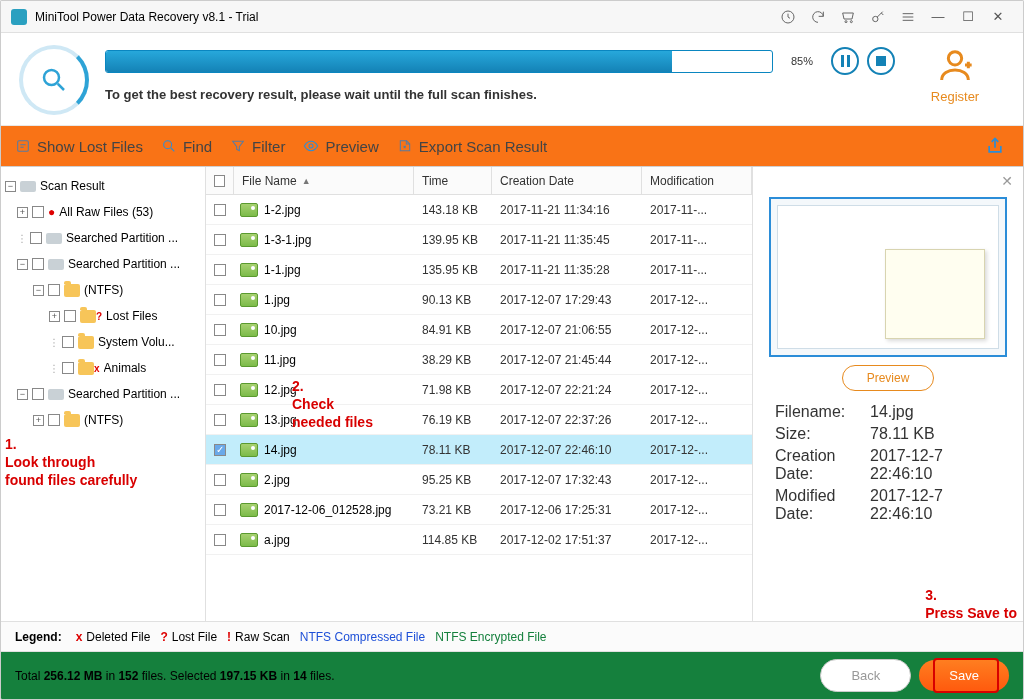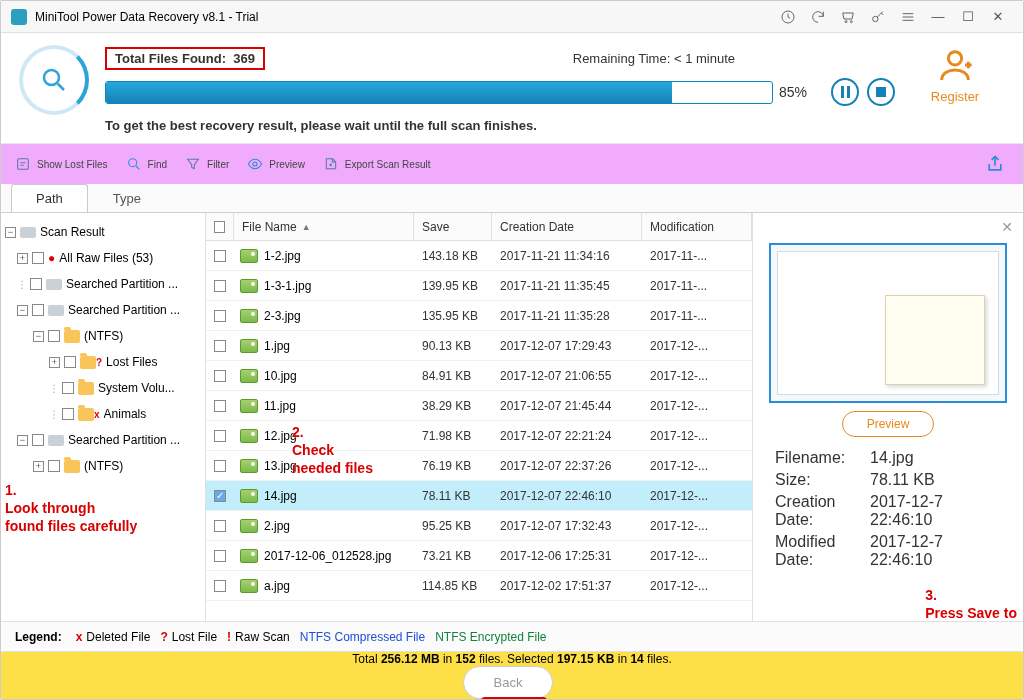--- a/index.html
+++ b/index.html
@@ -15,30 +15,30 @@
   .scan-icon { width:70px; height:70px; border:4px solid #cfe8f5; border-right-color:#2ea3d6; border-radius:50%; display:flex; align-items:center; justify-content:center; margin-right:16px; flex-shrink:0;}
   .scan-icon-inner { width:40px; height:40px; display:flex; align-items:center; justify-content:center; color:#2ea3d6;}
   .scan-icon-inner svg { width:30px; height:30px; stroke:#2ea3d6; fill:none; stroke-width:2;}
   .progress-main { flex:1; padding-top:2px;}
   .top-line { display:flex; align-items:center; font-size:13px; color:#333; margin-bottom:8px;}
   .red-box { border:2px solid #d80000; padding:2px 8px; font-weight:bold; color:#333; }
   .top-line .tspacer { flex:1;}
   .bar-row { display:flex; align-items:center;}
   .bar-outer { flex:1; height:23px; border:1px solid #0a86c0; border-radius:3px; overflow:hidden; background:#fff;}
   .bar-inner { height:100%; background:linear-gradient(#27a8db,#1482b6);}
-  .bar-pct { width:50px; text-align:center; font-size:14px; color:#333; padding-right:10px;}
+  .bar-pct { width:50px; text-align:right; font-size:11px; color:#333; padding-right:10px;}
   .ctrl-btn { width:28px; height:28px; border:2px solid #1482b6; border-radius:50%; margin-left:8px; display:flex; align-items:center; justify-content:center;}
   .pause-glyph { display:flex; gap:3px;}
   .pause-glyph span{ width:3px; height:12px; background:#1482b6;}
   .stop-glyph { width:10px; height:10px; background:#1482b6;}
   .progress-hint { font-size:13px; font-weight:bold; color:#333; margin-top:12px;}
   .reg-col { width:100px; display:flex; flex-direction:column; align-items:center; justify-content:center; margin-left:10px;}
   .reg-col svg { width:40px; height:40px; stroke:#e78a1e; fill:none; stroke-width:1.8;}
   .reg-col .lbl { color:#e78a1e; font-size:13px; margin-top:4px;}
-  .toolbar { height:40px; display:flex; align-items:center; padding:0 14px; gap:18px; background:#f0abfc; font-size:10px; color:#444;justify-content:space-between;}
+  .toolbar { height:40px; display:flex; align-items:center; padding:0 14px; gap:18px; background:#f97316; font-size:15px; color:#444;justify-content:space-between;}
   .tb-item { display:flex; align-items:center; gap:6px;}
   .tb-item svg { width:16px; height:16px; stroke:#5a7ba0; fill:none; stroke-width:1.6;}
   .tb-spacer { flex:1;}
   .export-icon { width:28px; height:28px; display:flex; align-items:center; justify-content:center;}
   .export-icon svg { width:20px; height:20px; stroke:#2b8dd8; fill:none; stroke-width:2;}
   .tabs { display:flex; background:#fbfbfb; padding:0 10px; }
   .tab { padding:6px 24px; font-size:13px; color:#555; border:1px solid transparent; border-bottom:none; cursor:default;}
   .tab.active { background:#fff; border-color:#c9c9c9; border-top-left-radius:3px; border-top-right-radius:3px; color:#333;}
   .body { flex:1; display:flex; background:#fff; border-top:1px solid #cfcfcf; overflow:hidden;}
   .tree { width:205px; border-right:1px solid #e0e0e0; font-size:12px; padding:6px 2px; overflow:hidden;}
@@ -82,21 +82,21 @@
   .meta .ml { width:95px; color:#333;}
   .meta .mv { color:#333; flex:1;}
   .legend { height:30px; display:flex; align-items:center; gap:10px; padding:0 14px; font-size:12px; border-top:1px solid #e0e0e0; background:#fbfbfb;}
   .legend b { margin-right:4px;}
   .leg-item { display:flex; align-items:center; gap:4px;}
   .leg-x { color:#d00; font-weight:bold;}
   .leg-q { color:#d00; font-weight:bold;}
   .leg-e { color:#d00; font-weight:bold;}
   .ntfs-c { color:#1d4fd7;}
   .ntfs-e { color:#15803d;}
-  .footer { height:48px; display:flex; align-items:center; padding:0 14px; font-size:12px; background:#fde047; border-top:1px solid #e0e0e0;flex-direction:column;}
+  .footer { height:48px; display:flex; align-items:center; padding:0 14px; font-size:12px; background:#15803d; border-top:1px solid #e0e0e0;}
   .footer .fspacer { flex:1;}
   .btn-back { padding:8px 30px; border:1px solid #ccc; border-radius:18px; background:#fff; color:#999; font-size:13px; margin-right:8px;}
   .save-wrap { position:relative;}
   .btn-save { padding:8px 30px; border:none; border-radius:18px; background:linear-gradient(#ff7e20,#ff5a0e); color:#fff; font-size:13px;}
   .save-redbox { position:absolute; border:2px solid #d80000; border-radius:4px; top:-2px; left:14px; right:10px; bottom:-2px; pointer-events:none;}
 
   .annot { position:absolute; color:#d80000; font-weight:bold; font-size:14px; line-height:1.3; pointer-events:none; text-shadow:0 0 2px #fff;}
 </style>
 </head>
 <body>
@@ -145,29 +145,20 @@
   <div class="progress-area">
     <div class="scan-icon">
       <div class="scan-icon-inner">
           <svg viewBox="0 0 24 24">
             <circle cx="10" cy="10" r="6"></circle>
             <path d="M15 15l5 5"></path>
           </svg>
         </div>
     </div>
     <div class="progress-main">
-      <div class="top-line">
-        <span class="red-box">
-          <span>Total Files Found:</span>&nbsp;&nbsp;<span>369</span>
-        </span>
-        <span class="tspacer"></span>
-        <span>Remaining Time:</span>&nbsp;
-        <span>&lt; 1 minute</span>
-        <span style="width:160px;"></span>
-      </div>
       <div class="bar-row">
         <div class="bar-outer">
             <div class="bar-inner" style="width:85%"></div>
           </div>
         <div class="bar-pct">85%</div>
         <div class="ctrl-btn">
             <div class="pause-glyph">
               <span></span>
               <span></span>
             </div>
@@ -227,24 +218,20 @@
     <div class="tb-spacer"></div>
     <div class="export-icon">
         <svg viewBox="0 0 24 24">
           <path d="M5 12v7h14v-7"></path>
           <path d="M12 3v11"></path>
           <path d="M8 7l4-4 4 4"></path>
         </svg>
       </div>
   </div>
 
-  <div class="tabs">
-    <div class="tab active">Path</div>
-    <div class="tab">Type</div>
-  </div>
 
   <div class="body">
 
     <div class="tree" style="position:relative">
       <div class="tree-row">
           <span class="exp">−</span>
           <span class="drive-ic"></span>
           <span class="label">Scan Result</span>
         </div>
       <div class="tree-row" style="padding-left:14px">
@@ -311,21 +298,21 @@
 
     <div class="table-wrap">
       <div class="thead">
         <div class="th th-chk">
             <span class="chk inter"></span>
           </div>
         <div class="th th-name">
             <span>File Name</span>
             <span class="sort-arrow">▲</span>
           </div>
-        <div class="th th-size">Save</div>
+        <div class="th th-size">Time</div>
         <div class="th th-cdate">Creation Date</div>
         <div class="th th-mdate">Modification</div>
       </div>
       <div class="tbody" id="tbody">
           <div class="row">
             <div class="td-chk">
               <span class="chk"></span>
             </div>
             <div class="td-name">
               <span class="img-ic"></span>
@@ -346,21 +333,21 @@
             <div class="td-size">139.95 KB</div>
             <div class="td-cdate">2017-11-21 11:35:45</div>
             <div class="td-mdate">2017-11-...</div>
           </div>
           <div class="row">
             <div class="td-chk">
               <span class="chk"></span>
             </div>
             <div class="td-name">
               <span class="img-ic"></span>
-              <span>2-3.jpg</span>
+              <span>1-1.jpg</span>
             </div>
             <div class="td-size">135.95 KB</div>
             <div class="td-cdate">2017-11-21 11:35:28</div>
             <div class="td-mdate">2017-11-...</div>
           </div>
           <div class="row">
             <div class="td-chk">
               <span class="chk"></span>
             </div>
             <div class="td-name">

